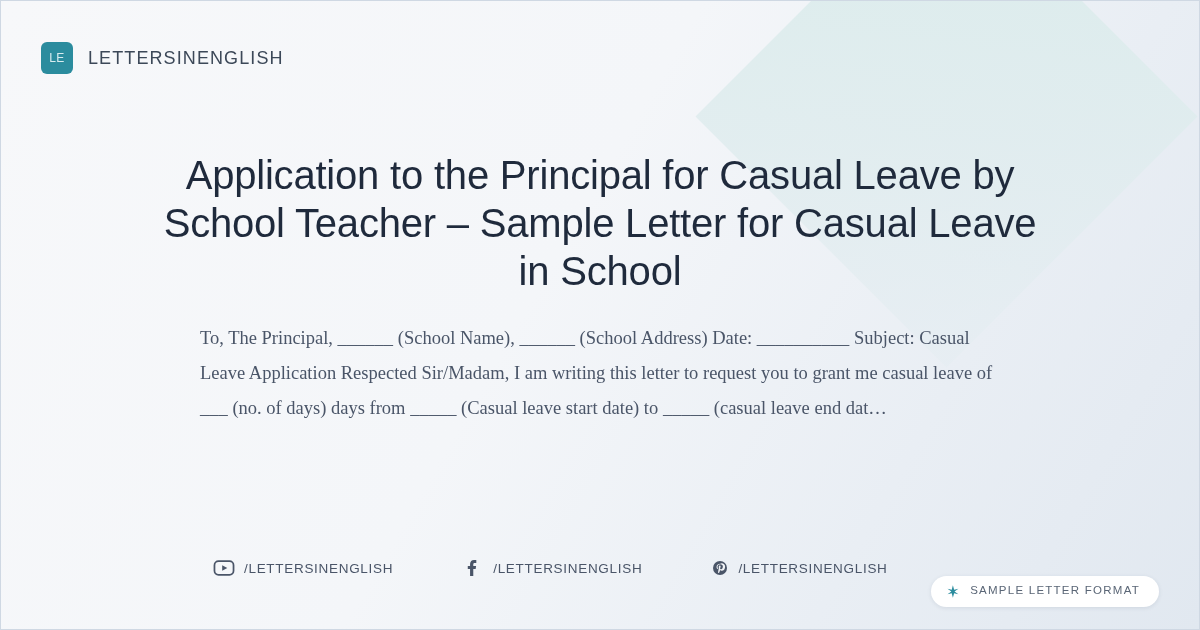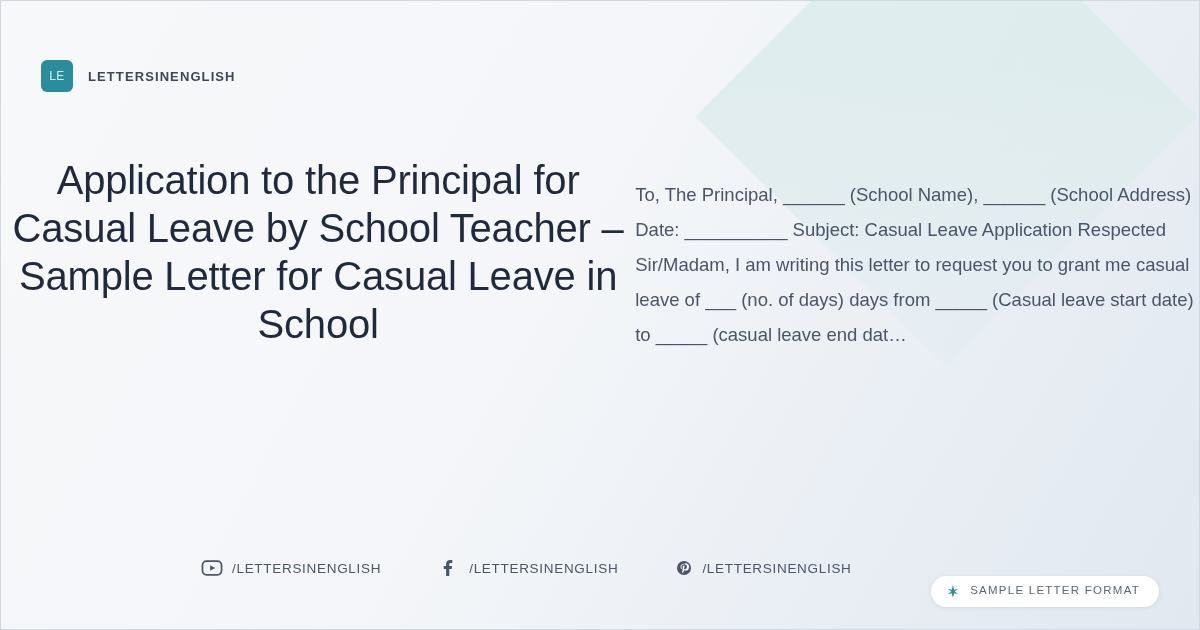--- a/index.html
+++ b/index.html
@@ -33,74 +33,75 @@
     background: linear-gradient(135deg, rgba(218,236,235,0.95) 0%, rgba(223,236,238,0.85) 55%, rgba(229,237,242,0.6) 100%);
     transform: rotate(45deg);
     transform-origin: center center;
     pointer-events: none;
   }
 
   
   .brand {
     position: absolute;
     left: 40px;
-    top: 59px;
+    top: 41px;
     display: flex;
     align-items: center;
     gap: 15px;
   }
   .brand-mark {
     width: 32px;
     height: 32px;
     border-radius: 6px;
     background: #2b8c9e;
     display: flex;
     align-items: center;
     justify-content: center;
     color: #d8ecef;
     font-size: 12px;
     letter-spacing: 0.5px;
     font-weight: 400;
   }
   .brand-name {
-    font-size: 13px;
+    font-size: 18px;
     letter-spacing: 1.1px;
     color: #3c4858;
-    font-weight: 700;
+    font-weight: 400;
     white-space: nowrap;
   }
 
   
   .content {
     position: absolute;
     left: 0;
     right: 0;
     top: 150px;
     display: flex;
-    flex-direction: row;
+    flex-direction: column;
     align-items: center;
   }
   .headline {
     width: 900px;
     margin: 0;
     text-align: center;
     font-size: 40px;
     line-height: 48px;
     font-weight: 400;
     color: #1f2a3c;
     letter-spacing: -0.2px;
   }
   .excerpt {
     width: 800px;
     margin: 26px auto 0;
     text-align: left;
     font-size: 18.5px;
     line-height: 35px;
     font-weight: 400;
     color: #4a5568;
+    font-family: Liberation Serif, serif;
   }
 
   
   .footer {
     position: absolute;
     left: 40px;
     right: 40px;
     bottom: 38px;
     height: 34px;
   }
@@ -110,20 +111,21 @@
     top: 0;
     display: flex;
     align-items: center;
   }
   .social {
     display: flex;
     align-items: center;
     gap: 9px;
     margin-right: 57px;
     white-space: nowrap;
+    margin-left: 12px;
   }
   .social:last-child { margin-right: 0; }
   .social-ico {
     width: 22px;
     height: 22px;
     display: flex;
     align-items: center;
     justify-content: center;
     color: #4a5568;
     flex: 0 0 auto;

